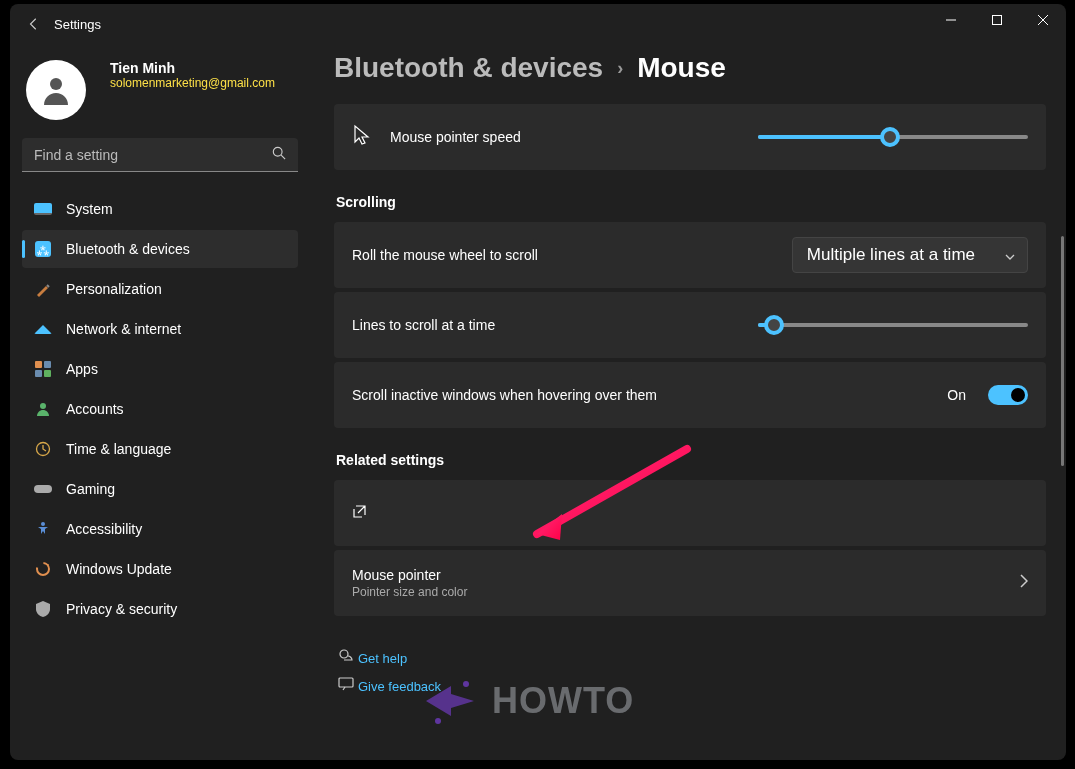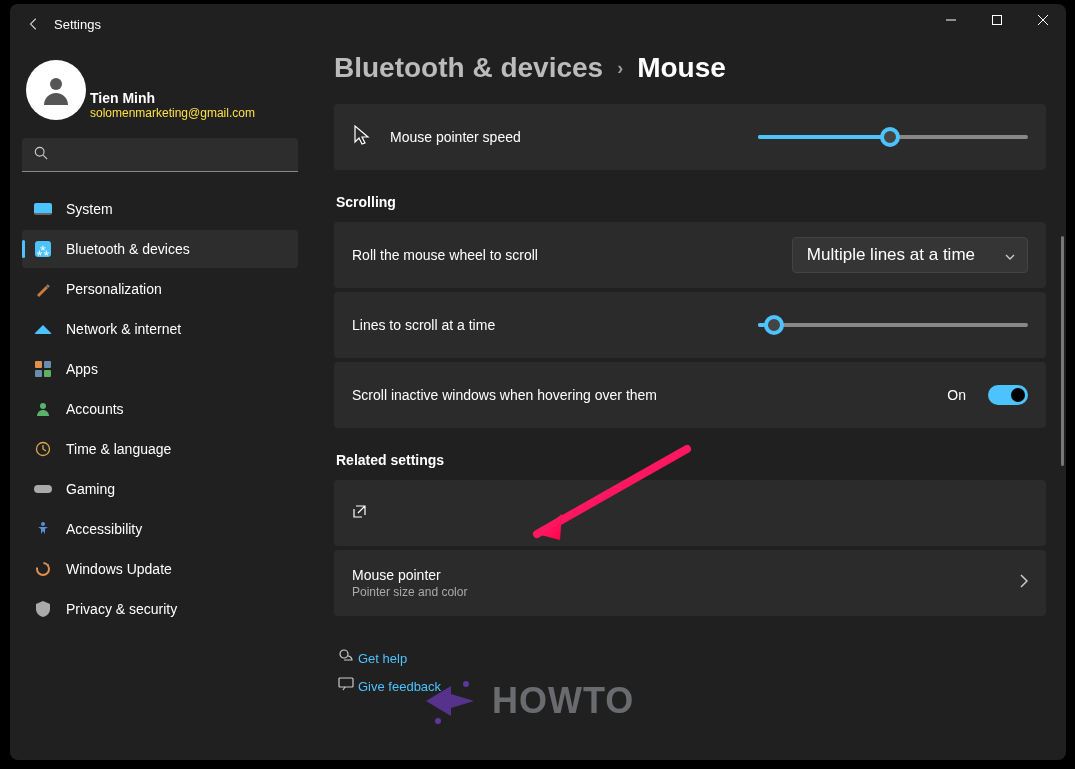--- a/index.html
+++ b/index.html
@@ -25,21 +25,21 @@
   }
   .titlebar .back { width: 40px; display:flex; align-items:center; justify-content:center; color:#ccc; }
   .titlebar .title { color: #fff; font-size: 13px; }
   .win-controls { position: absolute; right: 0; top: 0; display: flex; }
   .win-btn { width: 46px; height: 32px; display:flex; align-items:center; justify-content:center; color:#fff; }
   .win-btn svg { width: 10px; height: 10px; }
   
   .body-area { flex: 1; display: flex; overflow: hidden; }
   
   .sidebar { width: 300px; padding: 8px 12px 12px 12px; display:flex; flex-direction:column; }
-  .profile { display:flex; align-items:flex-end; gap:4px; padding: 8px 4px 14px 4px; }
+  .profile { display:flex; align-items:flex-start; gap:24px; padding: 8px 4px 14px 4px; }
   .avatar { width:60px; height:60px; border-radius:50%; background:#fff; display:flex; align-items:center; justify-content:center; }
   .avatar svg { width: 36px; height: 36px; fill: #555; }
   .profile-text .name { color:#fff; font-size:14px; font-weight:600; }
   .profile-text .email { color:#fde047; font-size:12px; }
   
   .search { margin: 4px 0 18px 0; }
   .search-box { background:#2d2d2d; border-bottom:1px solid #888; border-radius:4px 4px 0 0; height:34px; display:flex; align-items:center; padding:0 12px; }
   .search-box input { flex:1; background:transparent; border:none; outline:none; color:#fff; font-size:14px; }
   .search-box input::placeholder { color:#bbb; }
   .search-box .icon { color:#ccc; }
@@ -135,20 +135,21 @@
             </svg>
         </div>
         <div class="profile-text">
           <div class="name">Tien Minh</div>
           <div class="email">solomenmarketing@gmail.com</div>
         </div>
       </div>
 
       <div class="search">
         <div class="search-box">
+          <input placeholder="Find a setting" style="">
           <span class="icon">
             <svg width="14" height="14" viewBox="0 0 16 16">
                 <circle cx="6.5" cy="6.5" r="5" stroke="#ccc" stroke-width="1.3" fill="none"></circle>
                 <path d="M10.5 10.5 L15 15" stroke="#ccc" stroke-width="1.3"></path>
               </svg>
           </span>
         </div>
       </div>
 
       <div class="nav">

